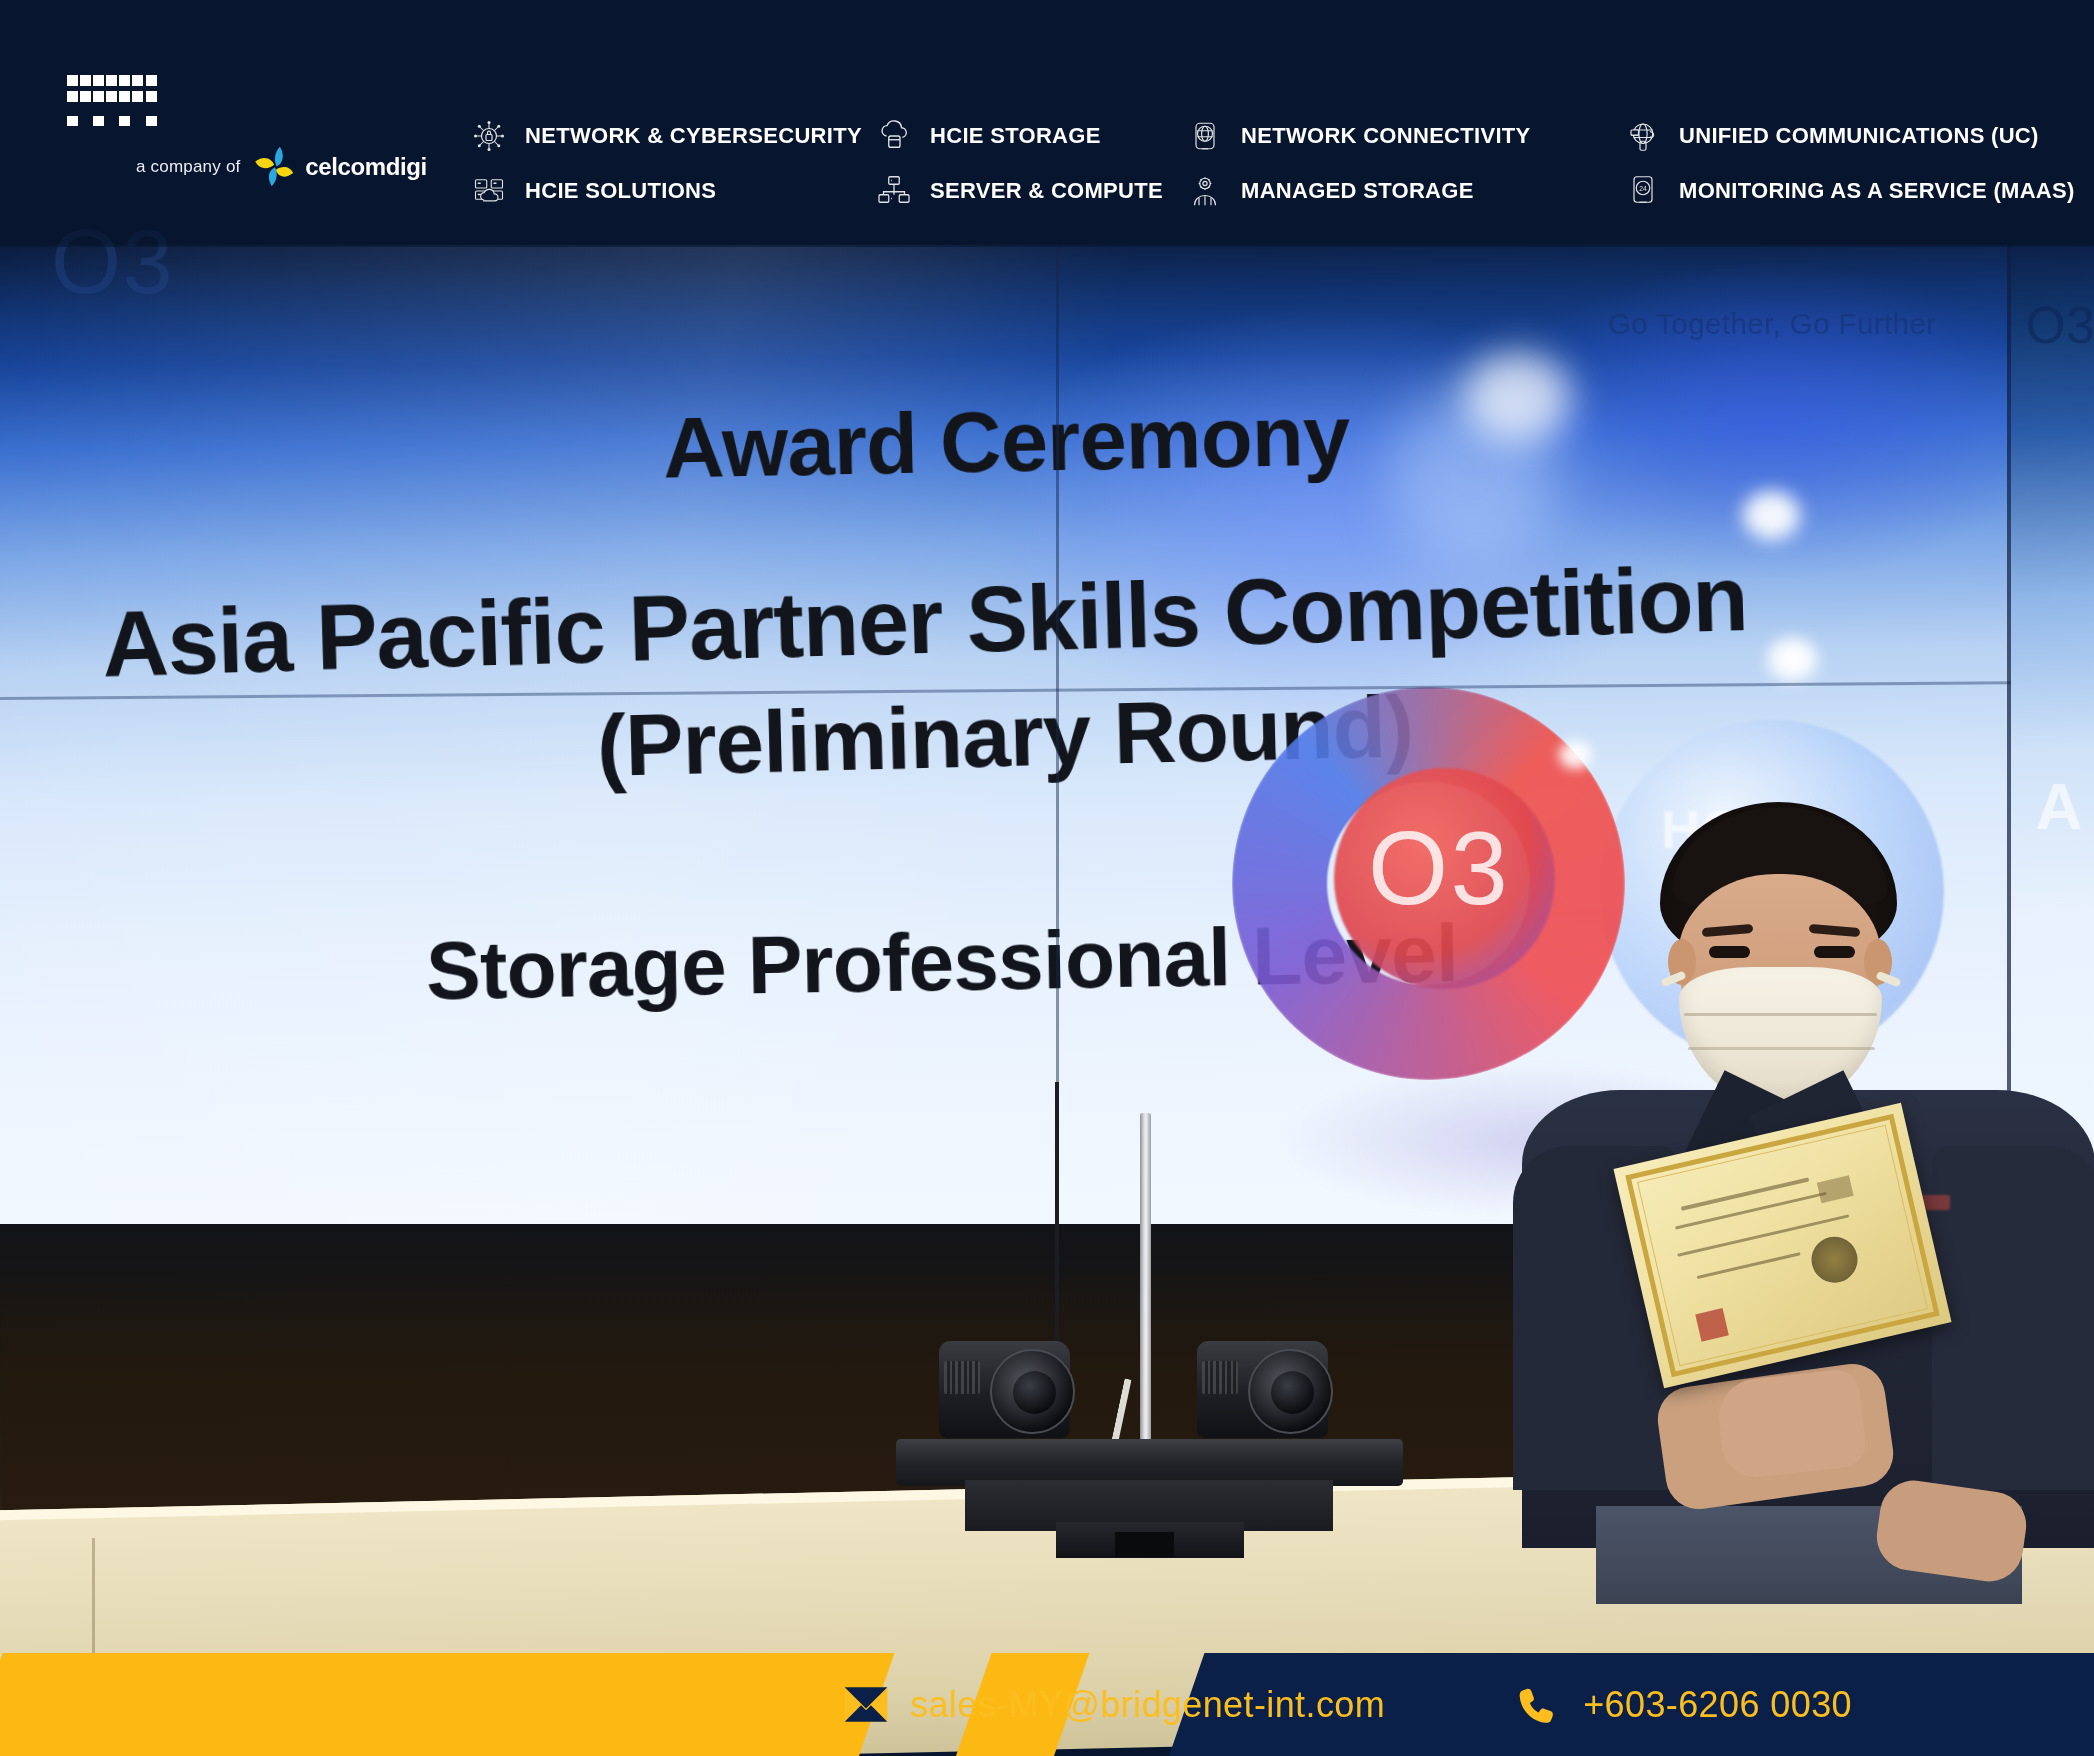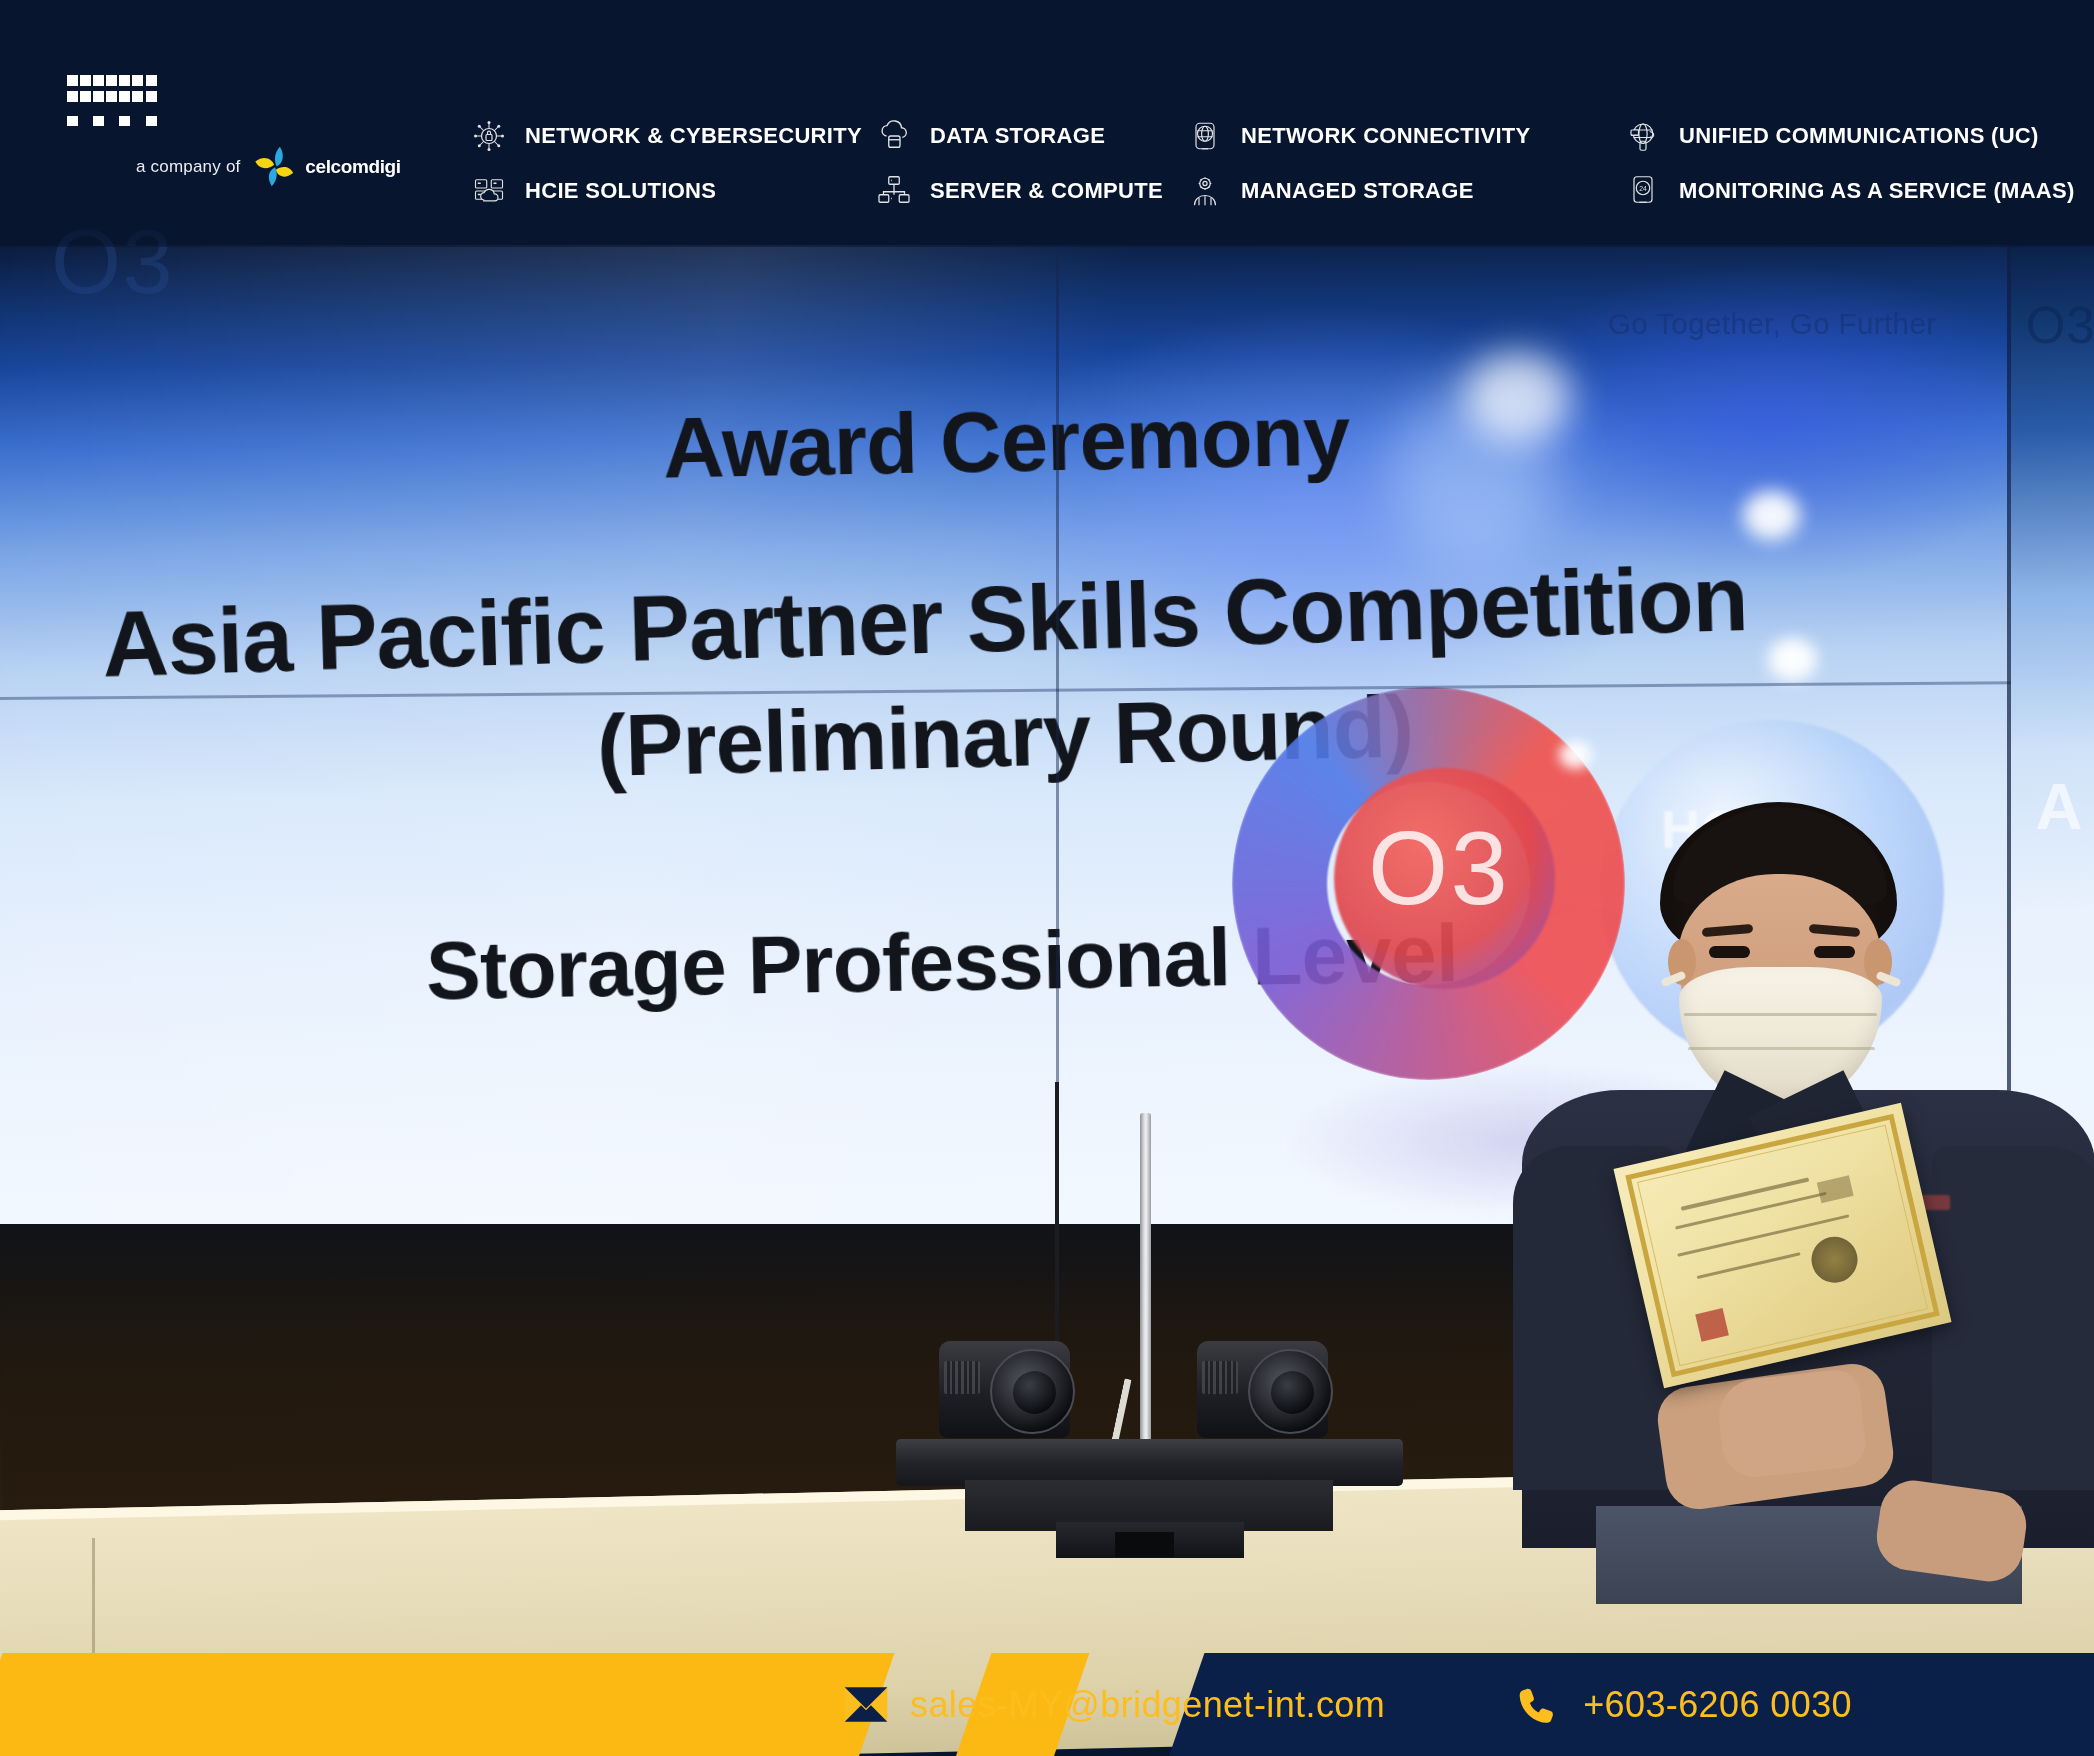--- a/index.html
+++ b/index.html
@@ -347,21 +347,21 @@
   .brand-tm { font-size: 18px; vertical-align: super; letter-spacing: 0; margin-left: 4.9px; }
   .brand-dots-b { position: relative; width: 164px; height: 16.4px; margin-left: 16.4px; margin-top: 4.9px; }
   .brand-dots-b i { position: absolute; width: 10.6px; height: 10.6px; background: #ffffff; display:block; }
   .brand-sub {
     display: flex; align-items: center; gap: 11.5px;
     margin-top: 13px; margin-left: 85px;
   }
   .brand-sub-text { color: #e9edf3; font-size: 17px; font-weight: 400; letter-spacing: 0.2px; white-space: nowrap; }
   .cd-logo { display: flex; align-items: center; gap: 7.4px; }
   .cd-mark { position: relative; width: 46px; height: 43px; }
-  .cd-word { color: #ffffff; font-size: 19px; font-weight: 700; letter-spacing: -0.4px; }
+  .cd-word { color: #ffffff; font-size: 24px; font-weight: 700; letter-spacing: -0.4px; }
 
   
   .navgrid {
     position: absolute; left: 471px; top: 108px;
     display: grid;
     grid-template-columns: 405px 311px 438px 413px;
     grid-auto-rows: 55px;
     column-gap: 0; row-gap: 0;
     align-items: center;
   }
@@ -589,21 +589,21 @@
       </div>
 
       <div class="navitem">
         <span class="navicon">
           <svg viewBox="0 0 48 48" fill="none" stroke="#ffffff" stroke-width="1.8">
             <path d="M14 24a7 7 0 01.8-13.9A10 10 0 0134 13a6.5 6.5 0 011 12.9"></path>
             <rect x="17" y="24" width="15" height="15" rx="2.5"></rect>
             <path d="M17 29h15"></path>
           </svg>
         </span>
-        <span class="navlabel">DATA STORAGE</span>
+        <span class="navlabel">HCIE STORAGE</span>
       </div>
 
       <div class="navitem">
         <span class="navicon">
           <svg viewBox="0 0 48 48" fill="none" stroke="#ffffff" stroke-width="1.6">
             <rect x="12" y="7" width="24" height="34" rx="5"></rect>
             <circle cx="24" cy="21" r="10"></circle>
             <ellipse cx="24" cy="21" rx="4.5" ry="10"></ellipse>
             <path d="M14 17h20M14 25h20"></path>
             <path d="M20 41h8"></path>

